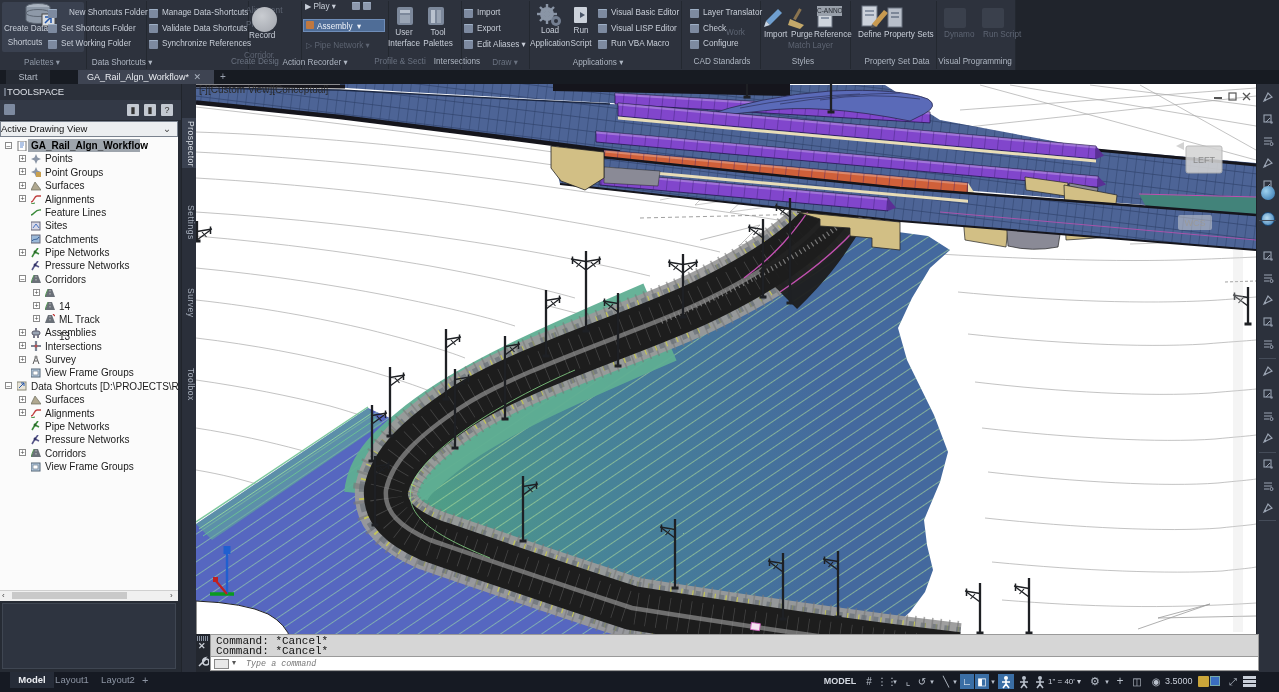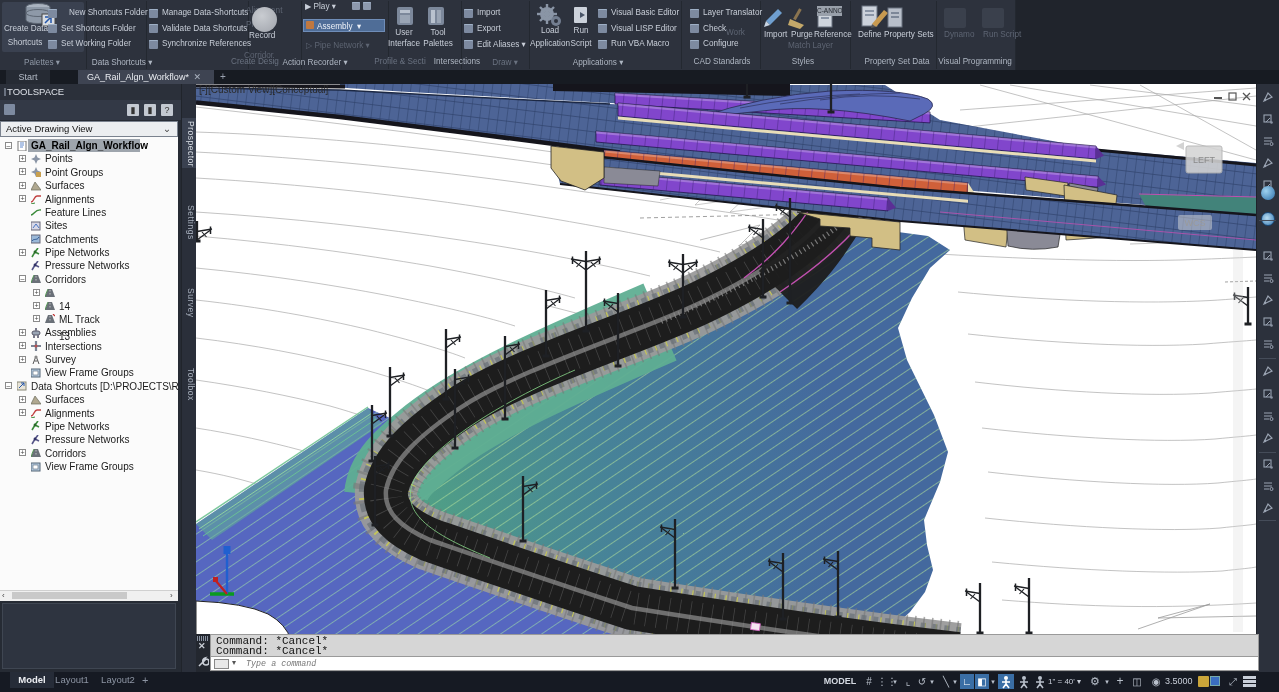--- a/index.html
+++ b/index.html
@@ -158,21 +158,21 @@
 <div class="abs" style="left:78px;top:70px;width:136px;height:14px;background:#3e4452;color:#e9ecf1;font-size:9px;line-height:14px;"><span style="margin-left:9px;">GA_Rail_Algn_Workflow*</span> <span style="color:#aab2bf;margin-left:2px;">✕</span></div>
 <div class="abs" style="left:220px;top:71px;color:#9aa2b0;font-size:10px;">+</div>
 <div class="abs" style="left:0;top:84px;width:181px;height:588px;background:#262b34;"></div>
 <div class="abs" style="left:0;top:84px;width:181px;height:16px;background:#2b303a;color:#dde1e7;font-size:9.5px;line-height:16px;"><span style="margin-left:7px;">TOOLSPACE</span></div>
 <div class="abs" style="left:4px;top:88px;width:2px;height:8px;background:#6a7280;"></div>
 <div class="abs" style="left:0;top:100px;width:181px;height:20px;background:#333946;"></div>
 <div class="abs" style="left:4px;top:104px;width:11px;height:11px;background:#7d8aa0;border-radius:1px;"></div>
 <div class="abs" style="left:127px;top:104px;width:12px;height:12px;background:#c3c9d2;border-radius:1px;font-size:9px;color:#333;text-align:center;line-height:12px;">▮</div>
 <div class="abs" style="left:144px;top:104px;width:12px;height:12px;background:#c3c9d2;border-radius:1px;font-size:9px;color:#333;text-align:center;line-height:12px;">▮</div>
 <div class="abs" style="left:161px;top:104px;width:12px;height:12px;background:#c3c9d2;border-radius:1px;font-size:9px;color:#333;text-align:center;line-height:12px;">?</div>
-<div class="abs" style="left:0px;top:121px;width:178px;height:16px;background:#eceef0;border:1px solid #7a828e;color:#111;font-size:9.5px;line-height:14px;"><span style="margin-left:5px;text-align:center;">Active Drawing View</span><span style="position:absolute;right:6px;color:#444;">⌄</span></div>
+<div class="abs" style="left:0px;top:121px;width:178px;height:16px;background:#eceef0;border:1px solid #7a828e;color:#111;font-size:9.5px;line-height:14px;"><span style="text-align:center;">Active Drawing View</span><span style="position:absolute;right:6px;color:#444;">⌄</span></div>
 <div class="abs" style="left:0;top:137px;width:178px;height:453px;background:#fbfbfb;"></div>
 <div class="abs" style="left:0;top:0;width:178px;height:590px;overflow:hidden;">
 <div class="texp" style="left:5px;top:141.5px;">–</div>
 <svg class="abs" style="left:17px;top:140.5px;" width="10" height="10" viewBox="0 0 10 10">
       <rect x="1" y="0" width="8" height="10" fill="#fff" stroke="#777"></rect>
       <path d="M3,2h4M3,4h4M3,6h3" stroke="#3a6cc0" stroke-width="0.8"></path>
     </svg>
 <div class="abs" style="left:28px;top:139.0px;width:112px;height:13px;background:#9ea5ad;"></div>
 <div class="trow" style="left:31px;top:139.0px;font-weight:bold;color:#000;">GA_Rail_Algn_Workflow</div>
 <div class="texp" style="left:19px;top:154.88px;">+</div>

